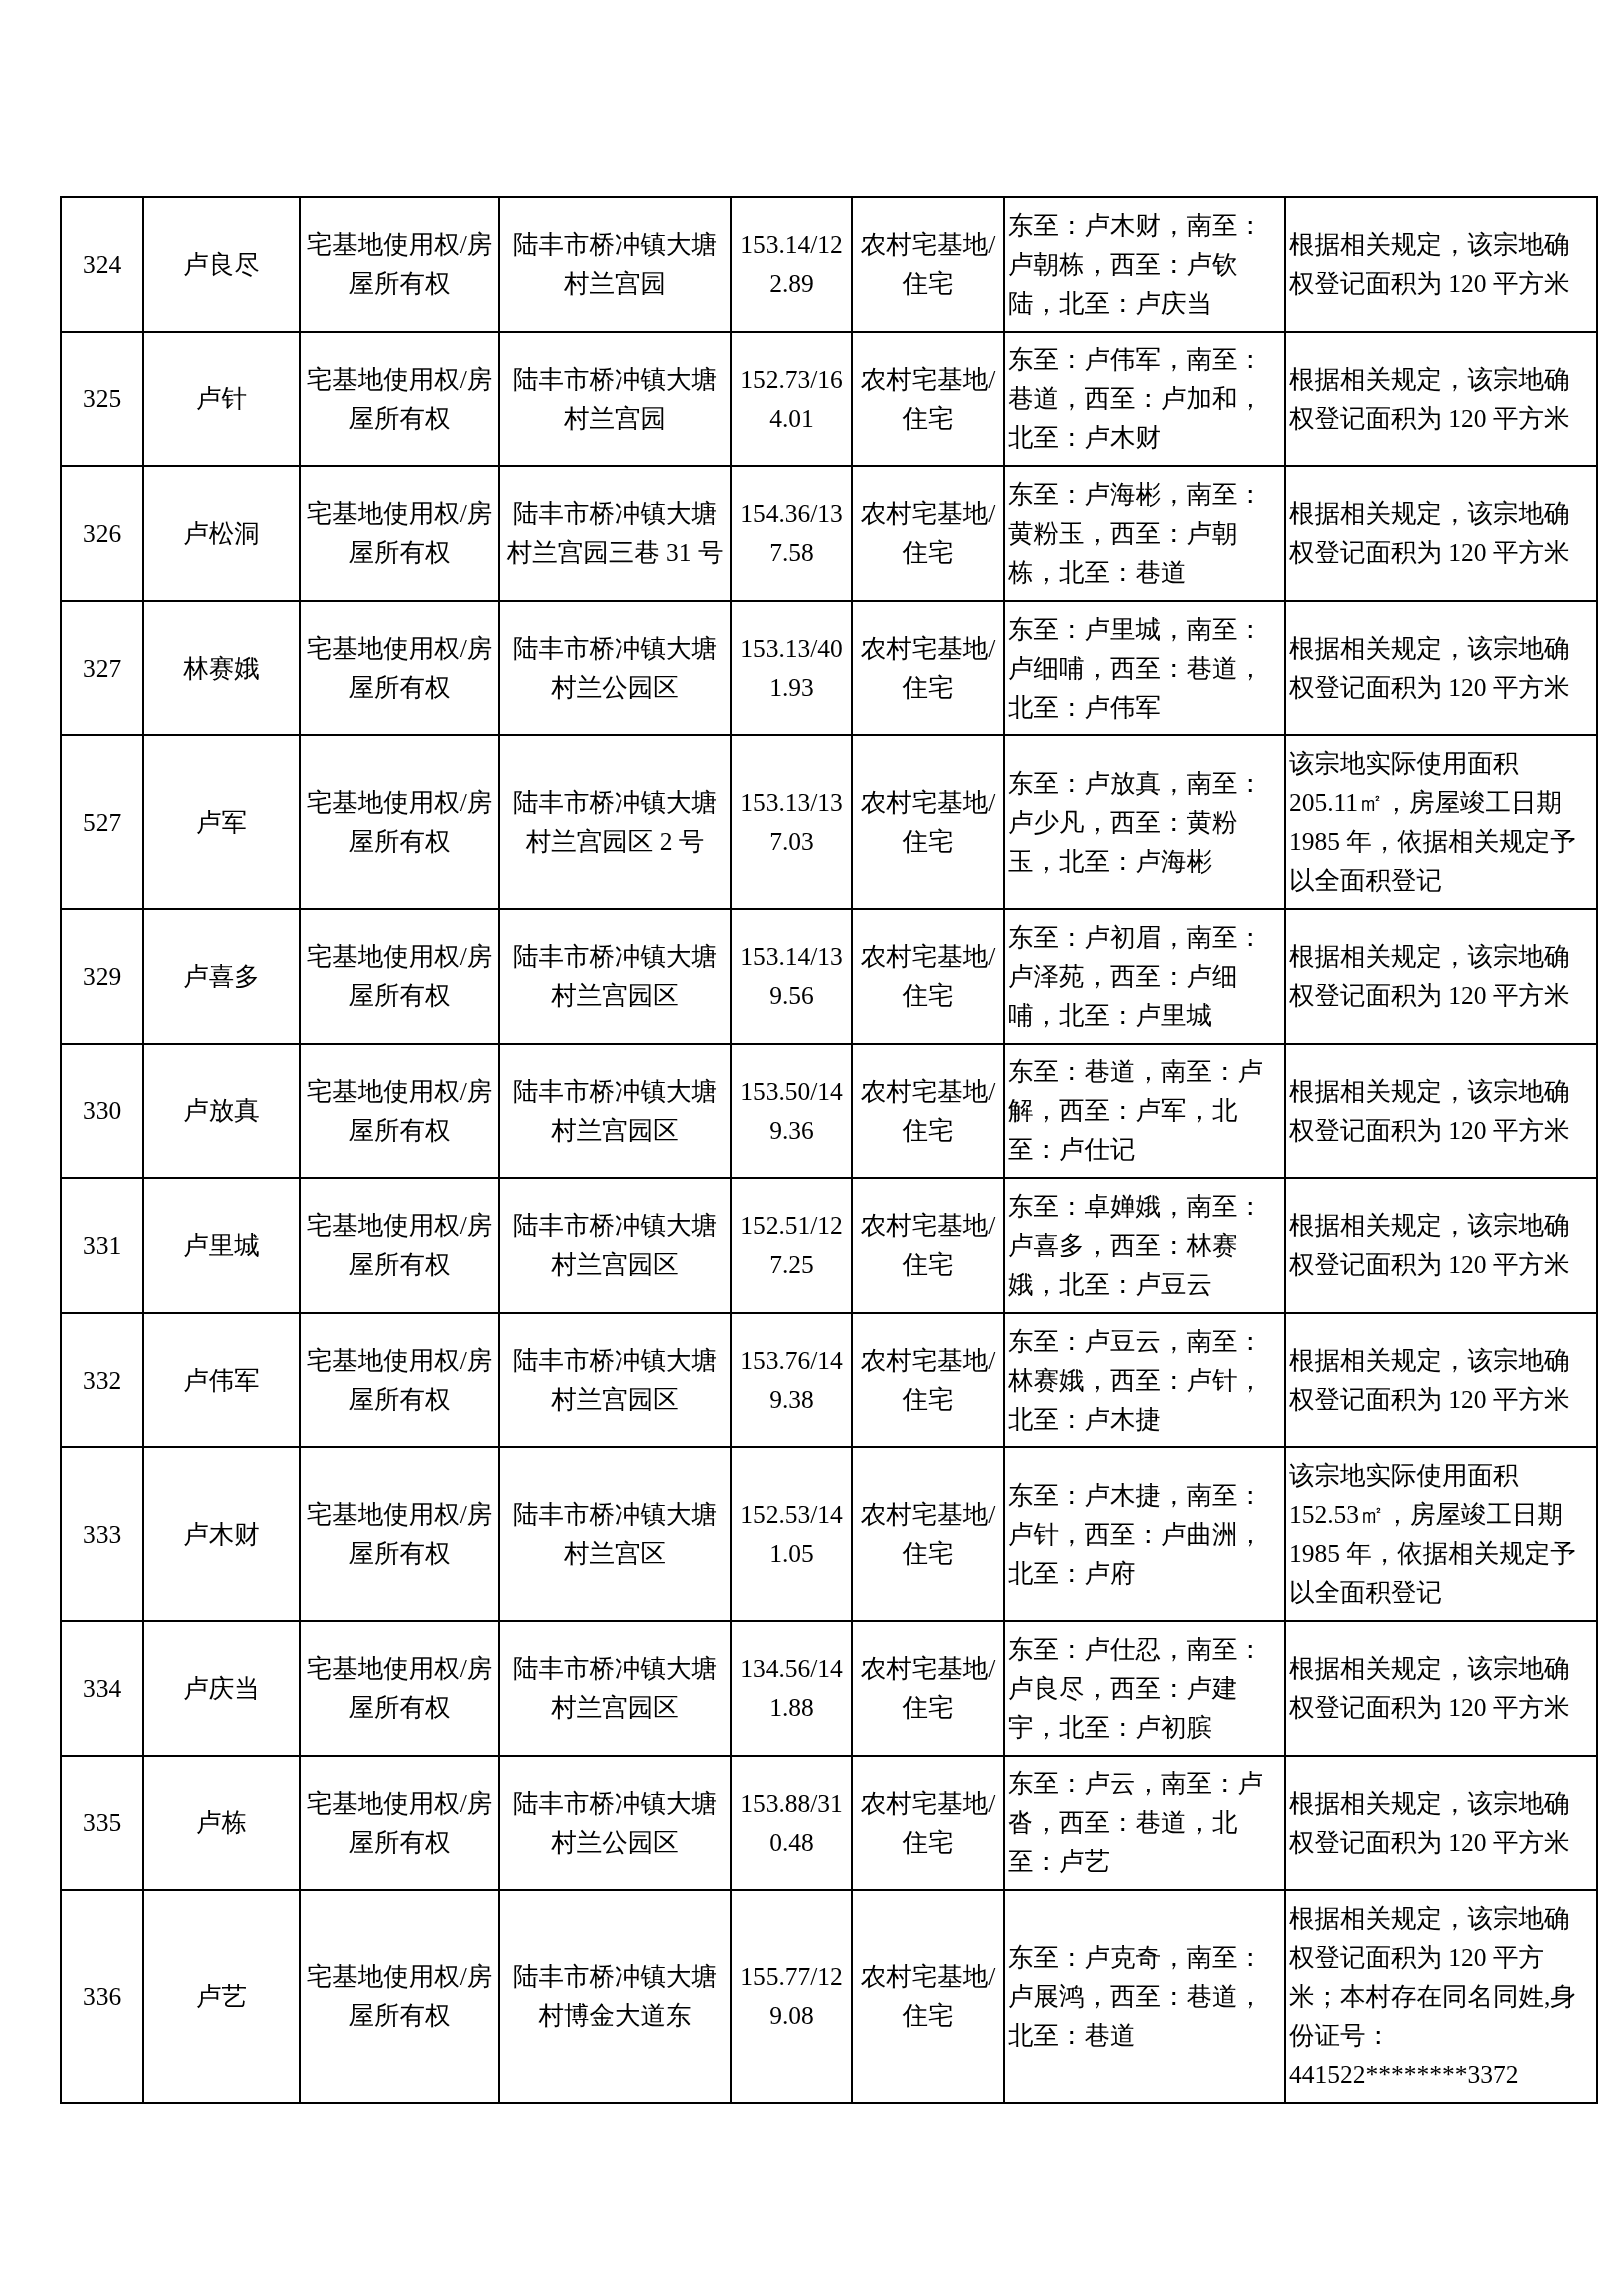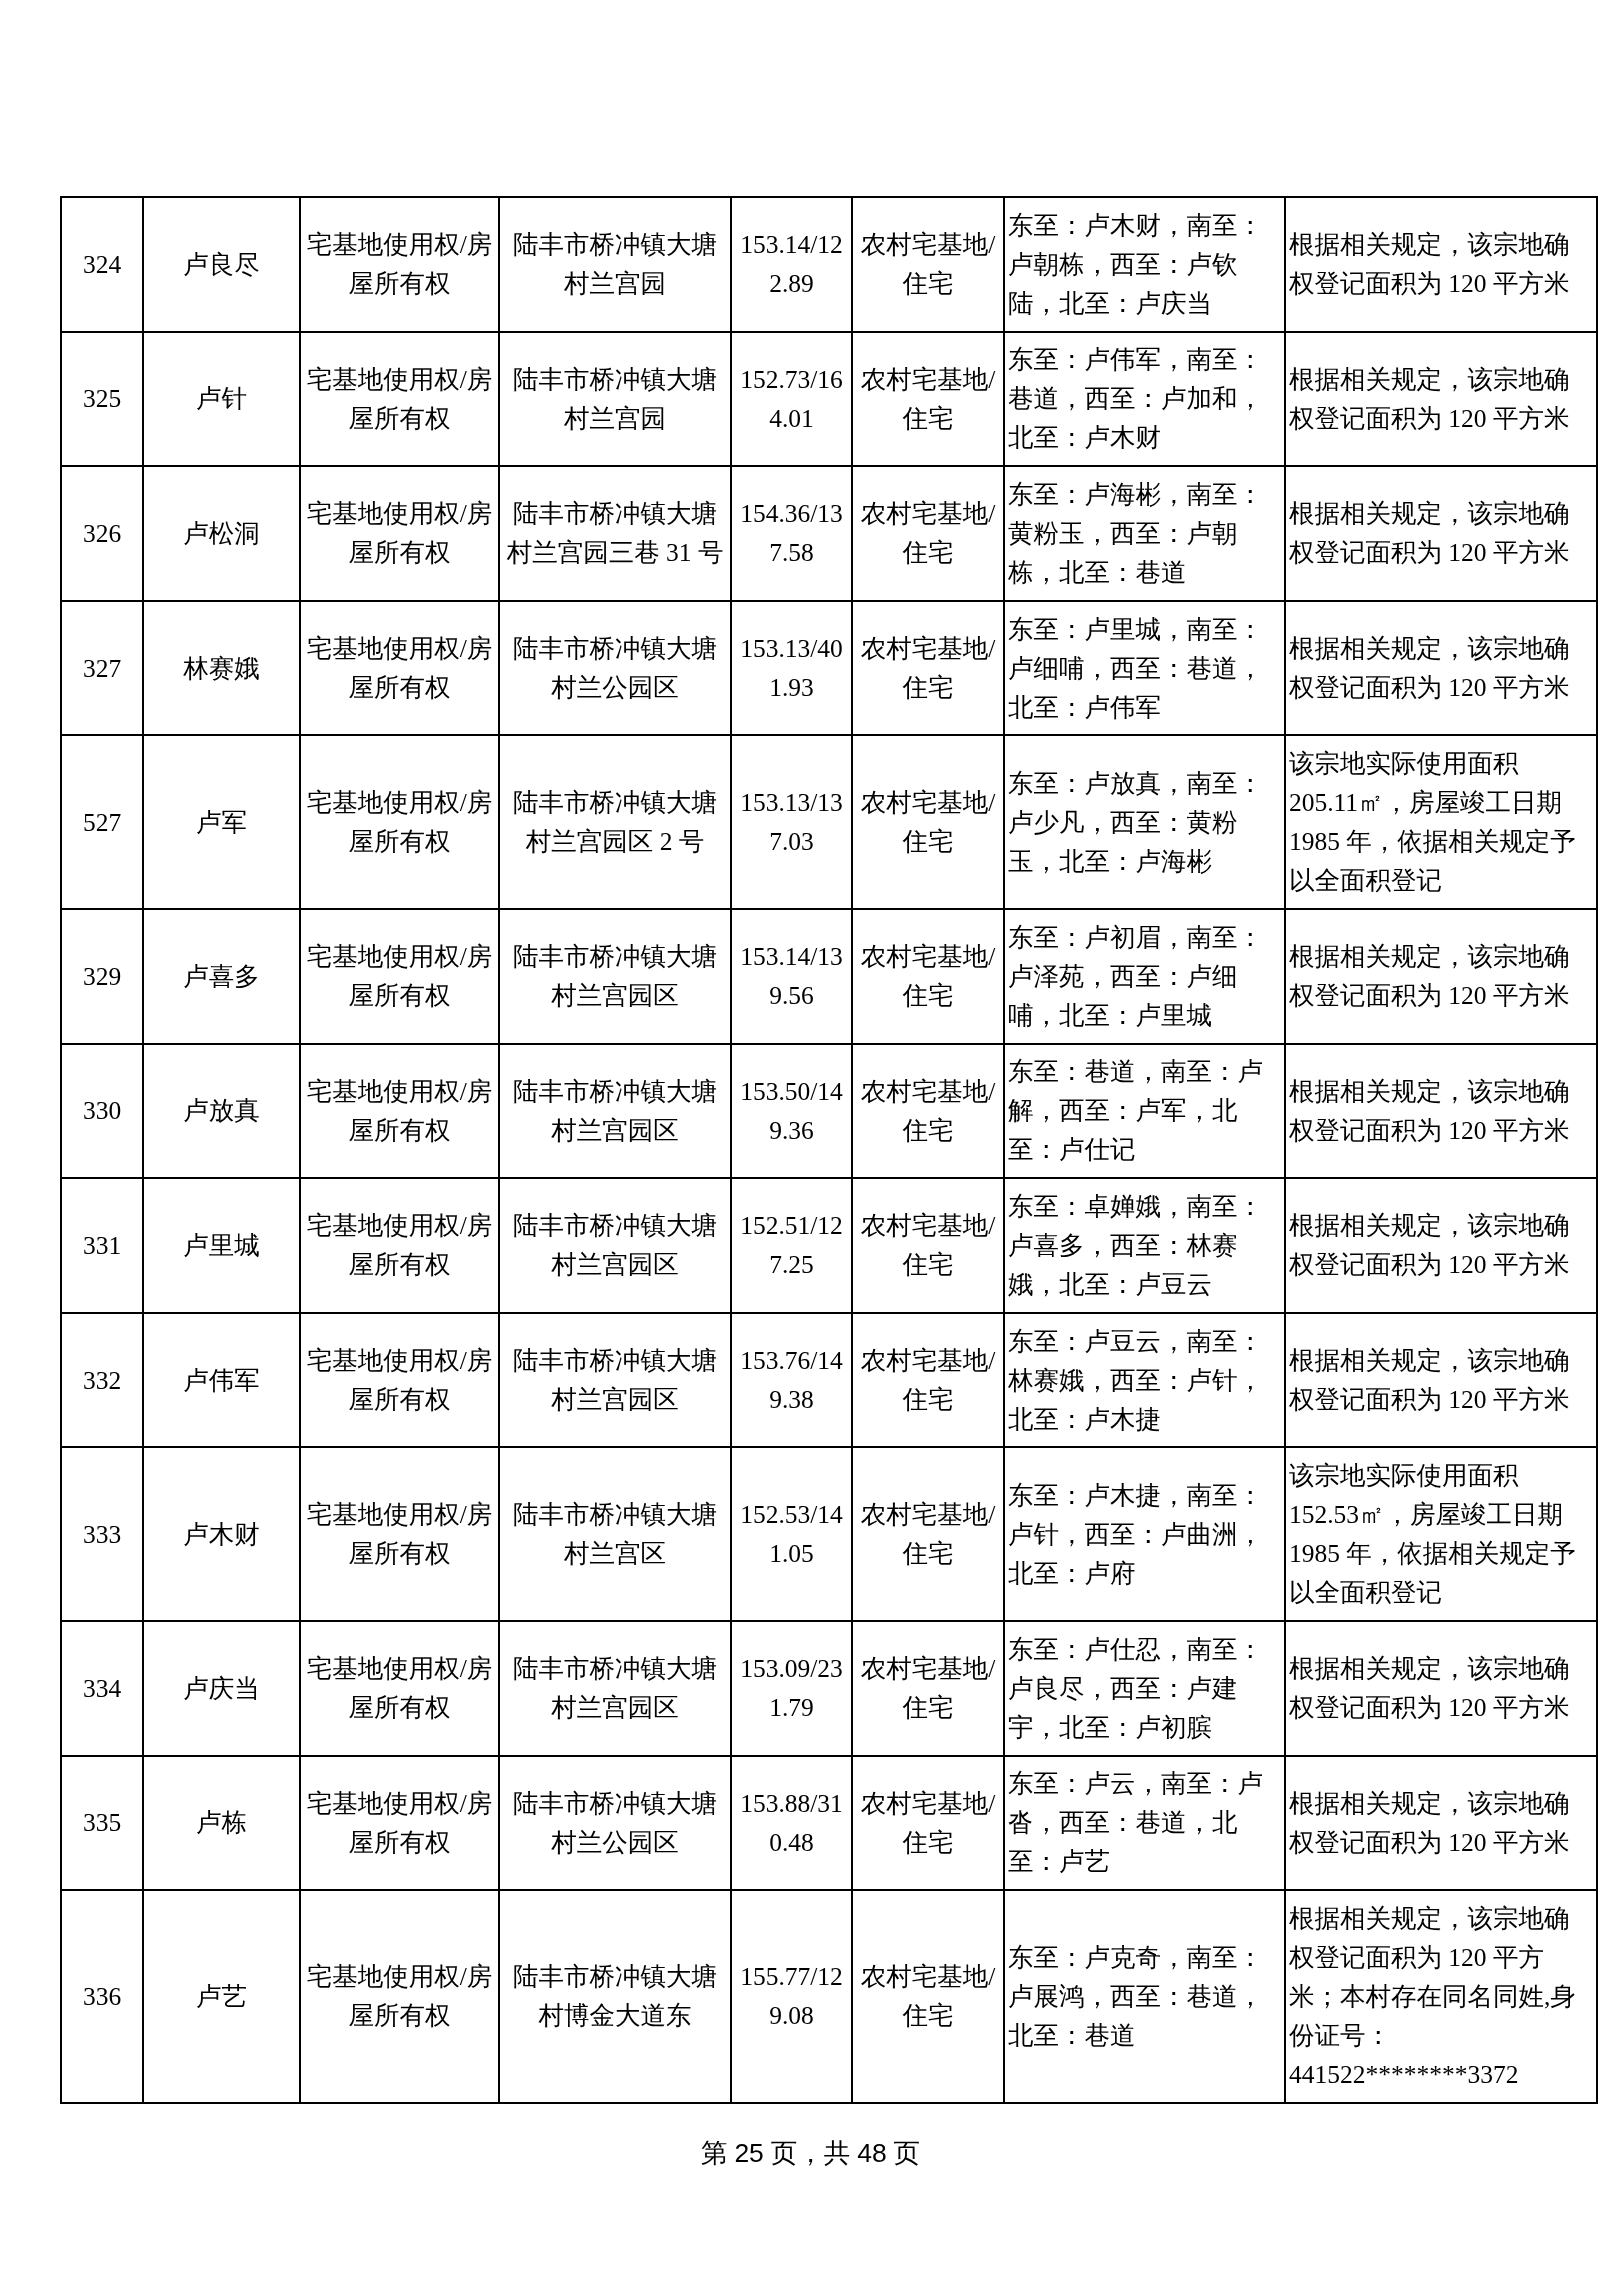--- a/index.html
+++ b/index.html
@@ -175,21 +175,21 @@
     <td class="c-center">农村宅基地/住宅</td>
     <td class="c-left">东至：卢木捷，南至：卢针，西至：卢曲洲，北至：卢府</td>
     <td class="c-left">该宗地实际使用面积 152.53㎡，房屋竣工日期 1985 年，依据相关规定予以全面积登记</td>
   </tr>
 
   <tr>
     <td class="c-center">334</td>
     <td class="c-center">卢庆当</td>
     <td class="c-center">宅基地使用权/房屋所有权</td>
     <td class="c-center">陆丰市桥冲镇大塘村兰宫园区</td>
-    <td class="c-center c-area">153.09/231.79</td>
+    <td class="c-center c-area">134.56/141.88</td>
     <td class="c-center">农村宅基地/住宅</td>
     <td class="c-left">东至：卢仕忍，南至：卢良尽，西至：卢建宇，北至：卢初膑</td>
     <td class="c-left">根据相关规定，该宗地确权登记面积为 120 平方米</td>
   </tr>
 
   <tr>
     <td class="c-center">335</td>
     <td class="c-center">卢栋</td>
     <td class="c-center">宅基地使用权/房屋所有权</td>
     <td class="c-center">陆丰市桥冲镇大塘村兰公园区</td>
@@ -205,18 +205,15 @@
     <td class="c-center">宅基地使用权/房屋所有权</td>
     <td class="c-center">陆丰市桥冲镇大塘村博金大道东</td>
     <td class="c-center c-area">155.77/129.08</td>
     <td class="c-center">农村宅基地/住宅</td>
     <td class="c-left">东至：卢克奇，南至：卢展鸿，西至：巷道，北至：巷道</td>
     <td class="c-left">根据相关规定，该宗地确权登记面积为 120 平方米；本村存在同名同姓,身份证号：441522********3372</td>
   </tr>
 </tbody>
   </table>
 
-  <div class="footer">
-    <span>第</span><span class="num">25</span><span>页，共</span><span class="num">48</span><span>页</span>
-  </div>
 
 </div>
 
 
 </body></html>

